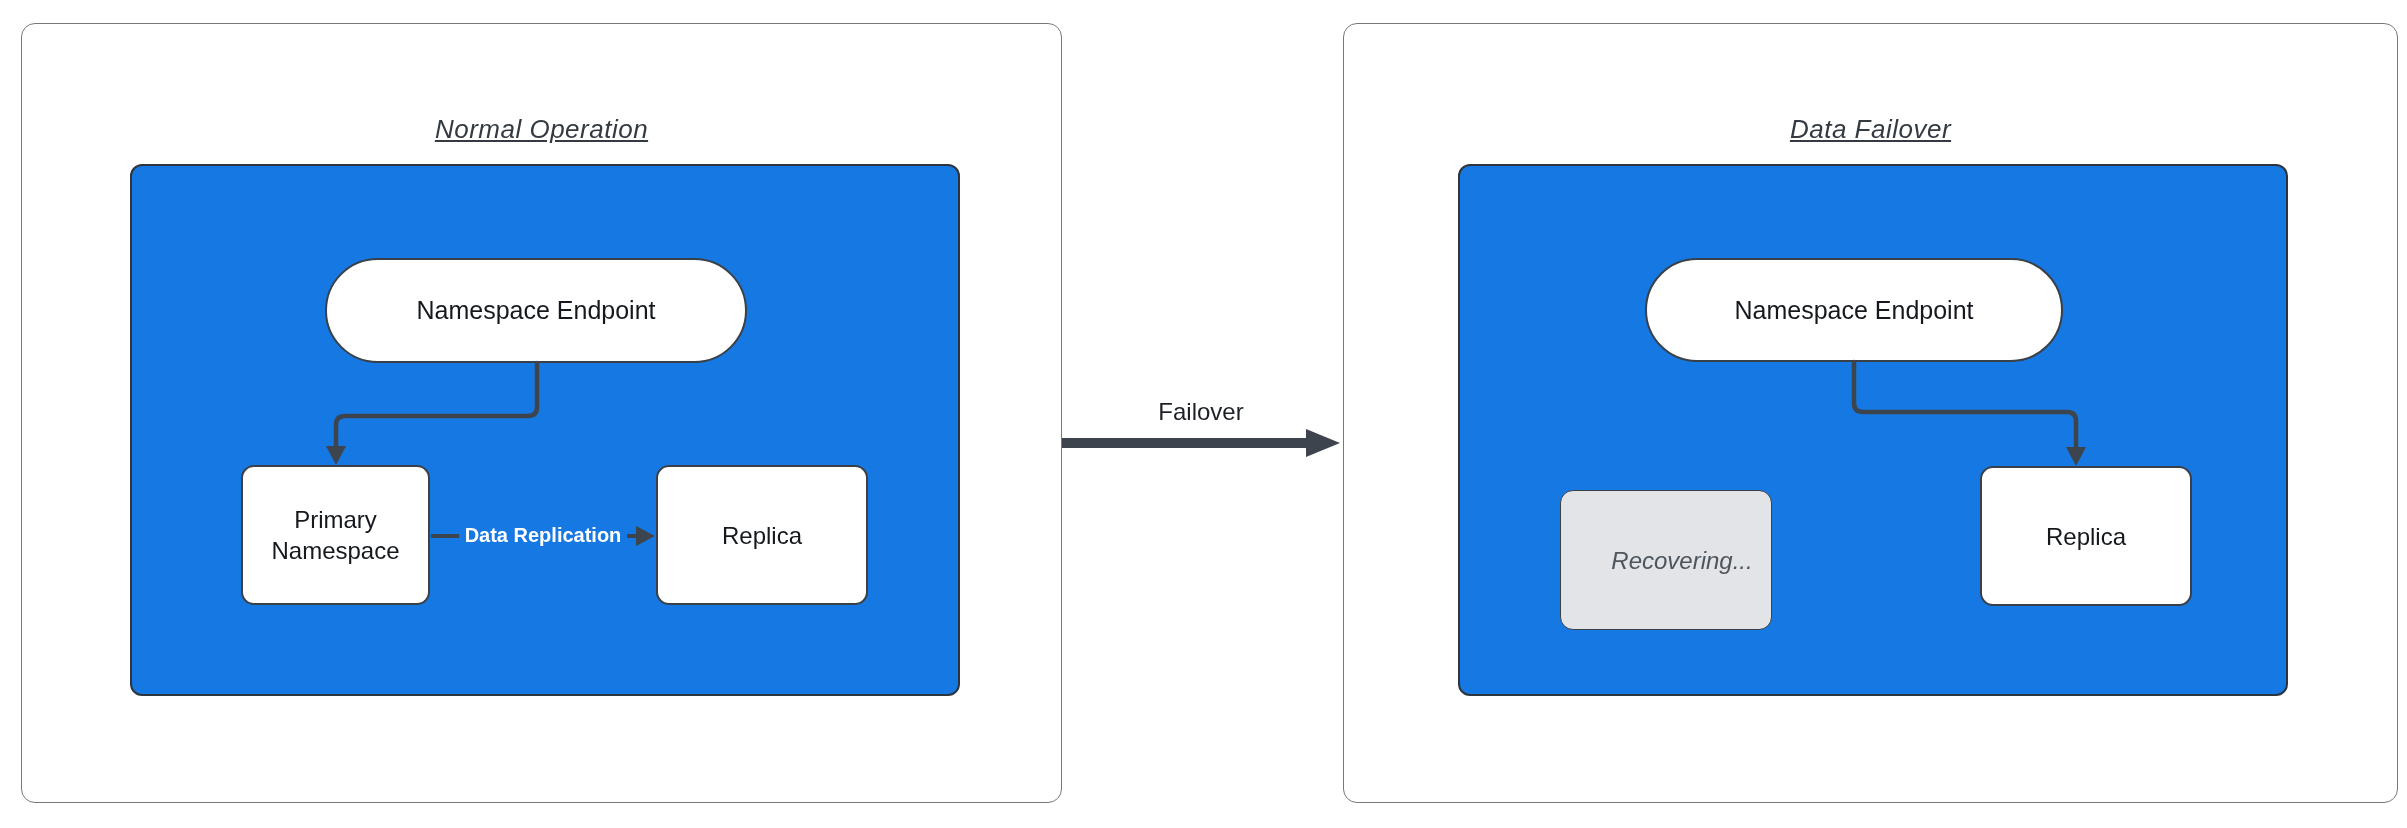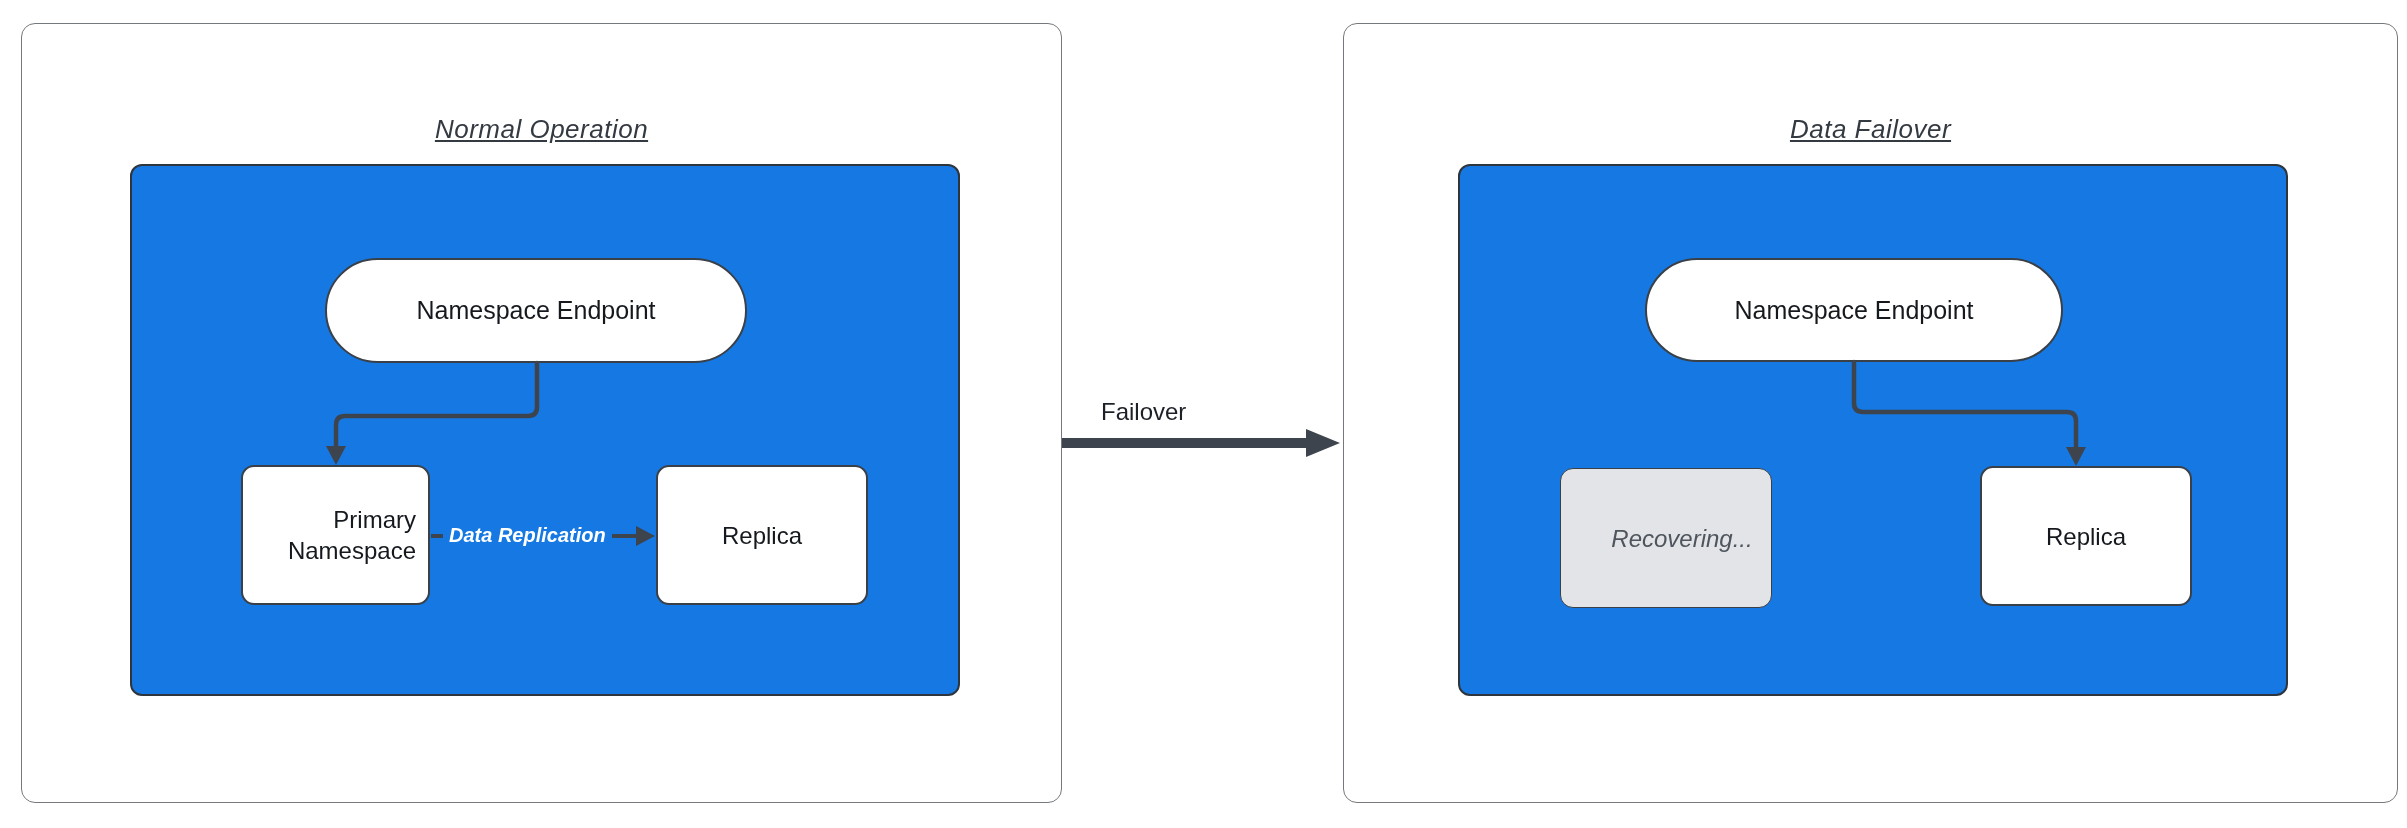--- a/index.html
+++ b/index.html
@@ -48,21 +48,21 @@
     border-radius:12px;
   }
   .blue-container.left{left:130px;}
   .blue-container.right{left:1458px;}
 
   .node{
     position:absolute;
     background:#ffffff;
     border:2px solid var(--node-stroke);
     display:flex;align-items:center;justify-content:center;
-    text-align:right;
+    text-align:center;
     color:var(--node-text);
     font-size:24px;
     line-height:31px;
   }
   .pill{
     width:422px;height:105px;
     top:258px;
     border-radius:60px;
     font-size:25px;
   }
@@ -71,43 +71,42 @@
 
   .box{
     width:212px;height:140px;
     top:465px;
     border-radius:13px;
     padding:0 12px;
   }
   .box.primary{left:241px;width:189px;}
   .box.replica-left{left:656px;}
   .box.recovering{
-    left:1560px;top:468px;
+    left:1560px;top:490px;
     background:var(--recovering-fill);
     color:var(--recovering-text);
     font-style:italic;
     border-width:1.5px;
     padding-left:44px;
   }
   .box.replica-right{left:1980px;top:466px;}
 
   .edge-label{
     position:absolute;
-    text-align:left;
+    text-align:center;
     white-space:nowrap;
   }
   .edge-label.replication{
     left:443px;top:524px;width:200px;
     font-size:20px;font-weight:bold;
     color:var(--label-on-blue);
   }
   .edge-label.replication span{
     background:var(--container-fill);
     padding:0 6px;
-    font-style:italic;
   }
   .edge-label.failover{
     left:1101px;top:398px;width:200px;
     font-size:24px;
     color:#1D2127;
   }
 
   svg.connectors{
     position:absolute;left:0;top:0;width:2407px;height:828px;
     pointer-events:none;

